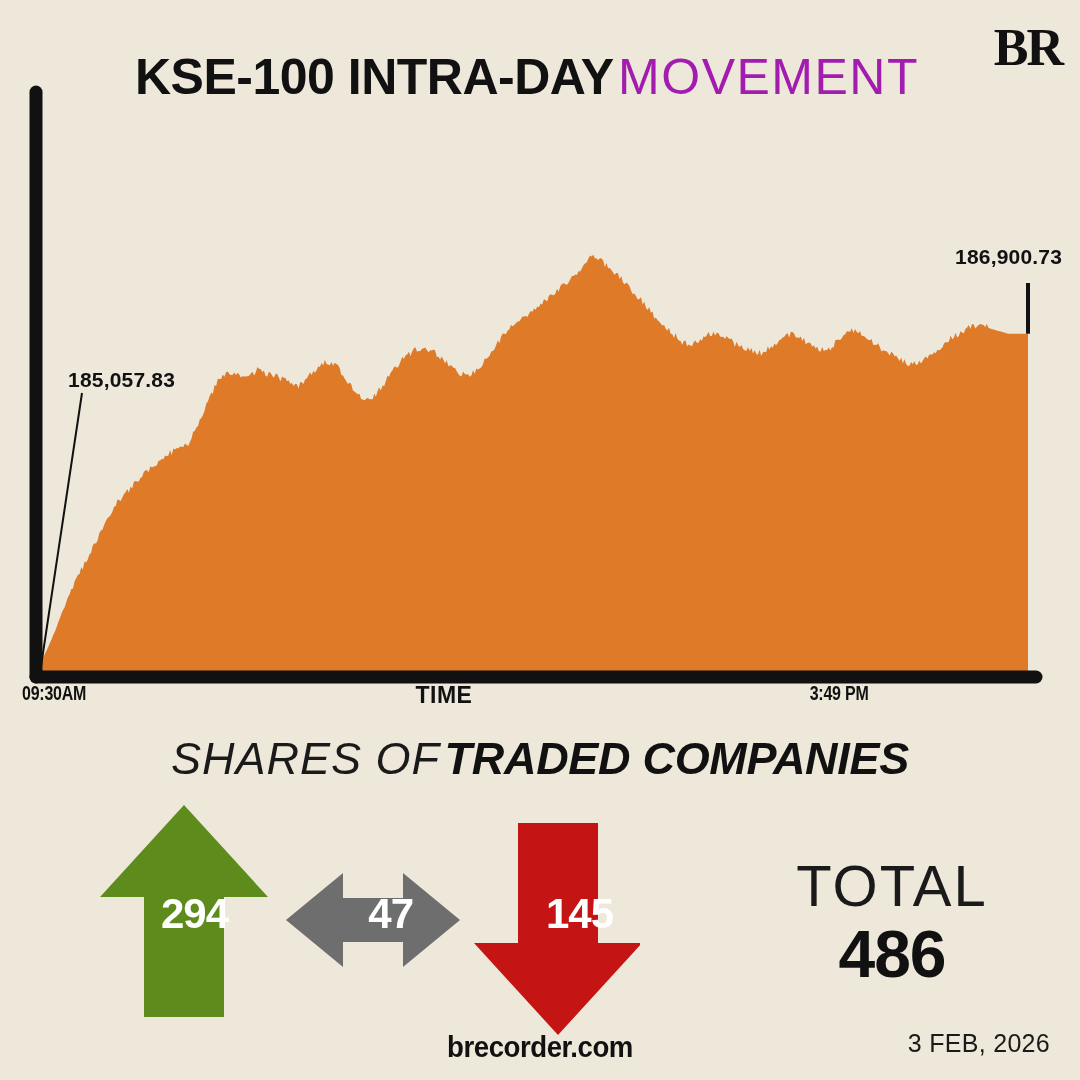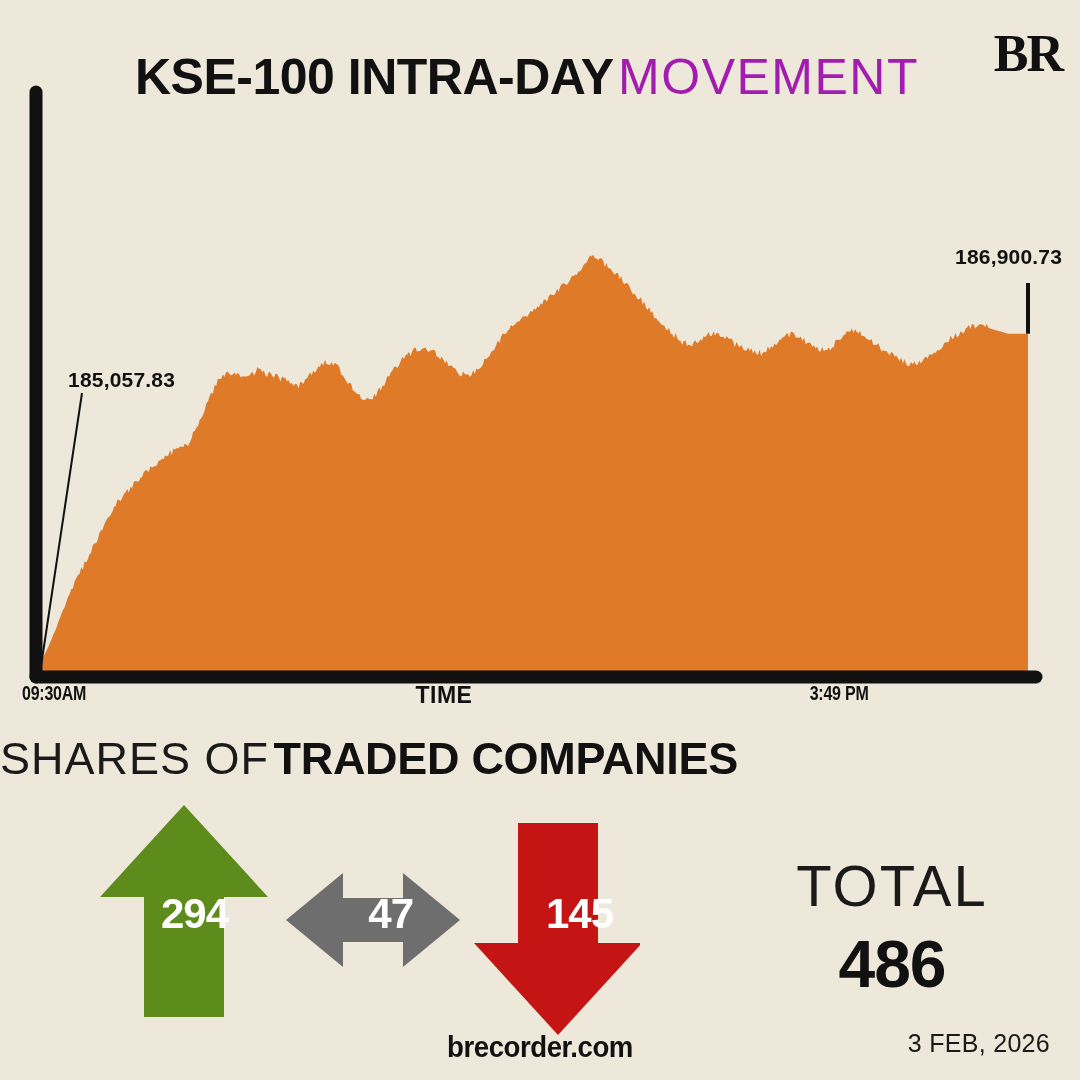--- a/index.html
+++ b/index.html
@@ -18,21 +18,21 @@
   
   #header {
     position: absolute;
     top: 0; left: 0;
     width: 1080px;
     height: 110px;
   }
   #br-logo {
     position: absolute;
     right: 18px;
-    top: 28px;
+    top: 22px;
     font-family: "Liberation Serif", serif;
     font-weight: bold;
     font-size: 52px;
     line-height: 52px;
     color: #111111;
     letter-spacing: -2px;
   }
   #title {
     position: absolute;
     left: 0; right: 0;
@@ -113,22 +113,23 @@
   }
   #x-left { left: 22px; top: 0; transform-origin: left center; }
   #x-center { left: 0; right: 0; top: 0; text-align: center; font-size: 23px; letter-spacing: 0.5px; transform: none;}
   #x-right { right: 20px; top: 0; transform-origin: right center; }
 
   
   #shares-heading {
     position: absolute;
     left: 0; right: 0;
     top: 733px;
-    text-align: left;
+    text-align: center;
     white-space: nowrap;
+    font-style: italic;
   }
   #shares-heading .s-light {
     font-weight: 300;
     font-size: 45px;
     letter-spacing: 1px;
     color: #1a1a1a;
   }
   #shares-heading .s-bold {
     font-weight: bold;
     font-size: 45px;
@@ -169,21 +170,21 @@
     letter-spacing: 2px;
     color: #1a1a1a;
     line-height: 62px;
   }
   #total-value {
     font-weight: bold;
     font-size: 66px;
     letter-spacing: -1px;
     color: #111111;
     line-height: 70px;
-    margin-top: 12px;
+    margin-top: 2px;
   }
 
   
   #site-url {
     position: absolute;
     left: 0; right: 0;
     bottom: 16px;
     text-align: center;
     font-weight: bold;
     font-size: 30px;

